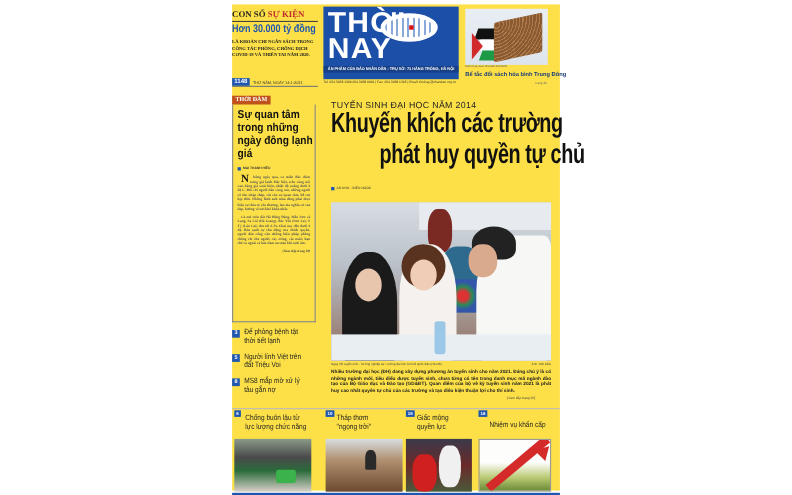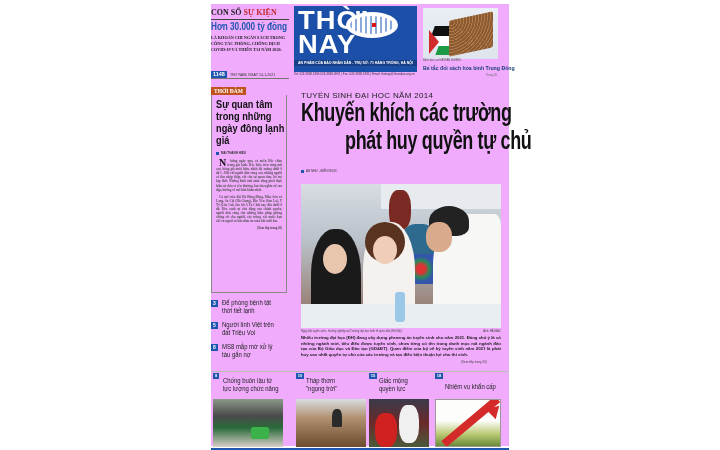--- a/index.html
+++ b/index.html
@@ -1,18 +1,18 @@
 <!DOCTYPE html>
 <html><head>
 <meta charset="utf-8">
 <style>
   * { box-sizing: border-box; margin: 0; padding: 0; }
   html, body { width: 720px; height: 450px; background: #ffffff; overflow: hidden; }
   body { font-family: "Liberation Sans", sans-serif; position: relative; }
-  .page { position: absolute; left: 211px; top: 4px; width: 298px; height: 442px; background: #f0abfc; }
+  .page { position: absolute; left: 211px; top: 4px; width: 298px; height: 442px; background: #fde047; }
 
   
   .cs-header { position: absolute; left: 0; top: 4px; width: 78px; height: 12px; font-family: "Liberation Serif", serif; font-size: 8px; font-weight: bold; border-bottom: 1px solid #444; white-space: nowrap; }
   .cs-header .a { color: #222; }
   .cs-header .b { color: #c0282d; }
   .cs-headline { position: absolute; left: 0; top: 17px; width: 78px; font-family: "Liberation Sans", sans-serif; font-weight: bold; font-size: 10px; color: #1f56b0; transform: scaleX(0.82); transform-origin: left; white-space: nowrap; }
   .cs-sub { position: absolute; left: 0; top: 31px; width: 78px; font-family: "Liberation Serif", serif; font-weight: bold; font-size: 4.2px; line-height: 6px; color: #222; }
   .issue-row { position: absolute; left: 0; top: 67px; width: 78px; height: 8px; display: flex; align-items: center; gap: 3px; border-bottom: 1px solid #777; }
   .issue-no { background: #1f56b0; color: #fff; font-size: 5.5px; font-weight: bold; padding: 0 2px; height: 7px; line-height: 7px; }
   .issue-date { font-size: 3.5px; color: #333; }

